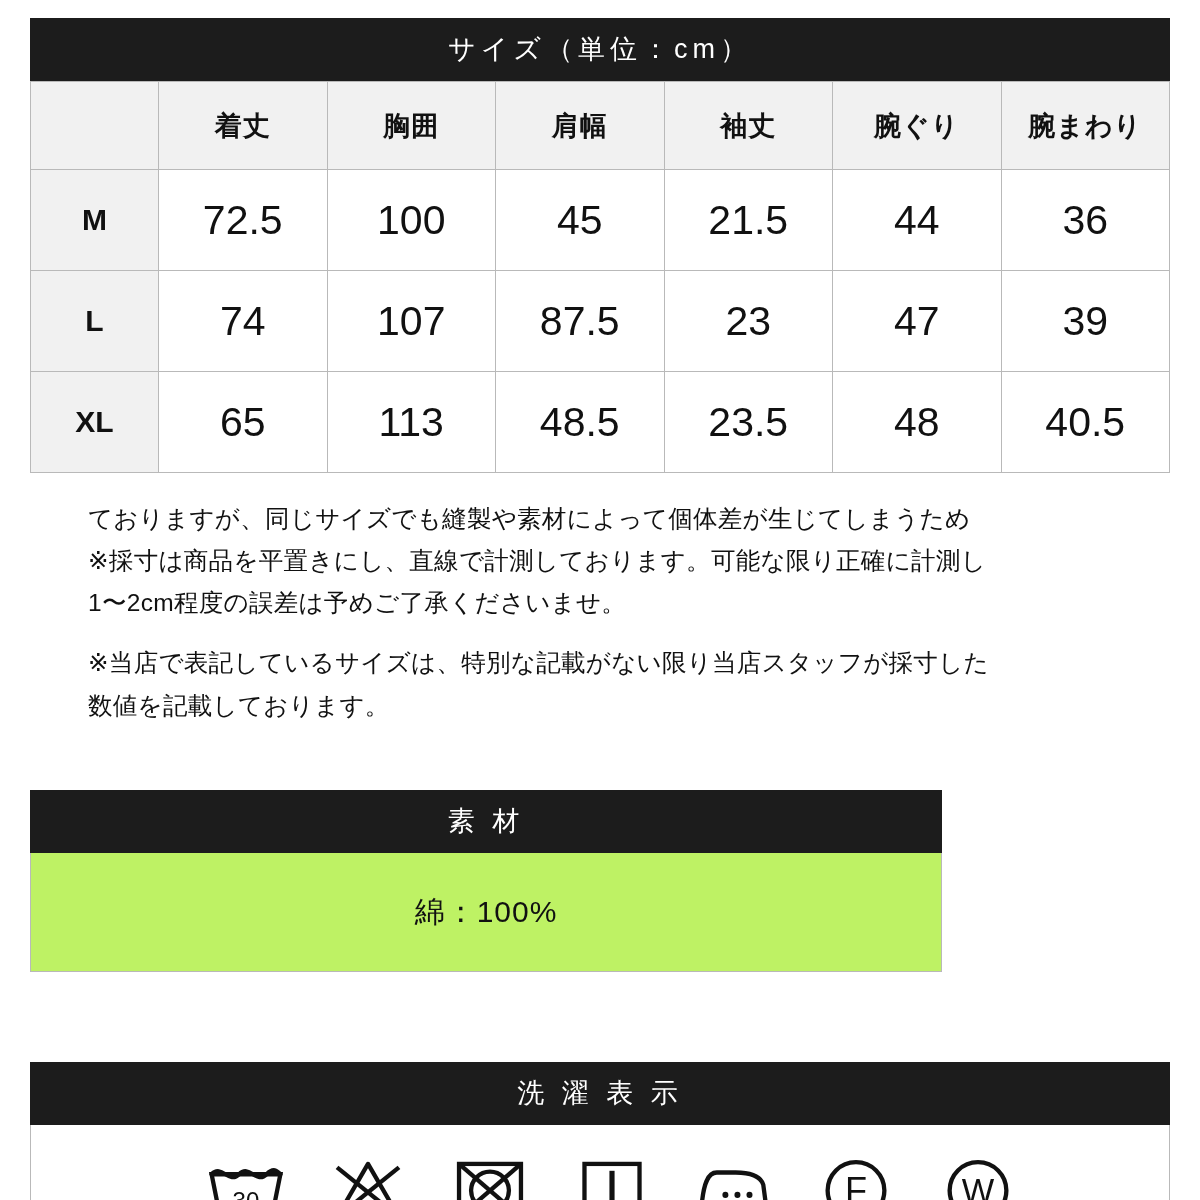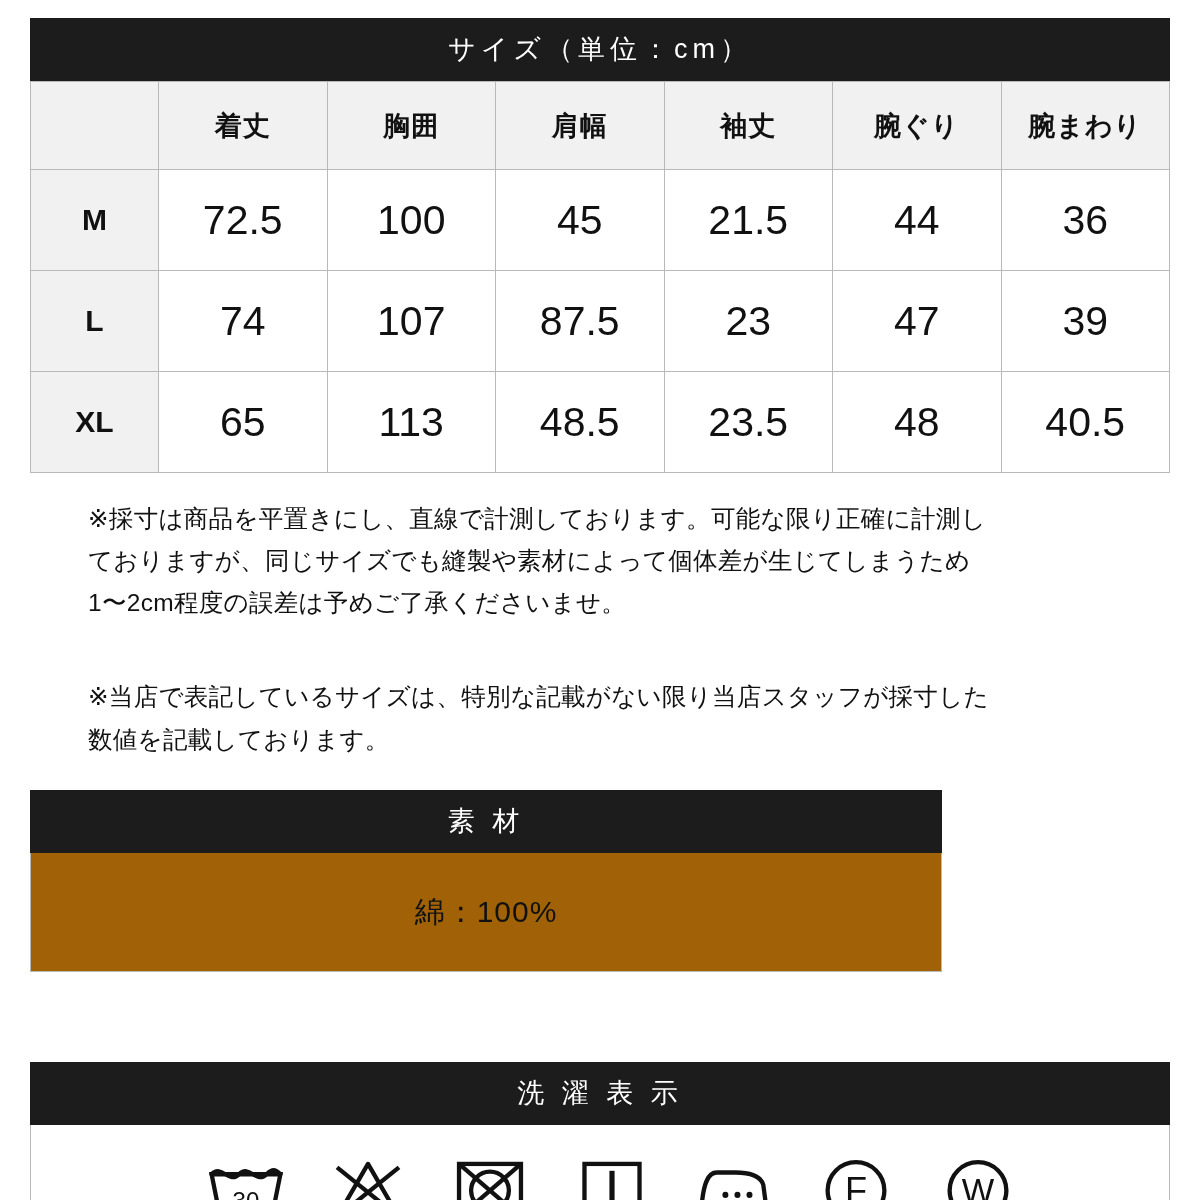--- a/index.html
+++ b/index.html
@@ -84,39 +84,39 @@
     color: #111;
     letter-spacing: 0.3px;
     text-indent: 0;
   }
   .note .hang {
     display: block;
     padding-left: 26px;
     text-indent: -26px;
   }
   .note + .note {
-    margin-top: 52px;
+    margin-top: 18px;
   }
 
   
   .material-block {
     position: absolute;
     left: 30px;
     top: 790px;
     width: 912px;
   }
   .material-body {
     border: 1px solid #b9b9b9;
     border-top: none;
     height: 118px;
     display: flex;
     align-items: center;
     justify-content: center;
     font-size: 30px;
-    background: #a16207;
+    background: #bef264;
     letter-spacing: 1px;
   }
 
   
   .wash-block {
     position: absolute;
     left: 30px;
     top: 1062px;
     width: 1140px;
   }
@@ -188,22 +188,22 @@
           <td>23.5</td>
           <td>48</td>
           <td>40.5</td>
         </tr>
       </tbody>
     </table>
   </div>
 
   <div class="notes">
     <div class="note">
+      <span class="hang">ておりますが、同じサイズでも縫製や素材によって個体差が生じてしまうため</span>
       <span class="hang">※採寸は商品を平置きにし、直線で計測しております。可能な限り正確に計測し</span>
-      <span class="hang">ておりますが、同じサイズでも縫製や素材によって個体差が生じてしまうため</span>
       <span class="hang">1〜2cm程度の誤差は予めご了承くださいませ。</span>
     </div>
     <div class="note">
       <span class="hang">※当店で表記しているサイズは、特別な記載がない限り当店スタッフが採寸した</span>
       <span class="hang">数値を記載しております。</span>
     </div>
   </div>
 
   <div class="material-block">
     <div class="band">素 材</div>

